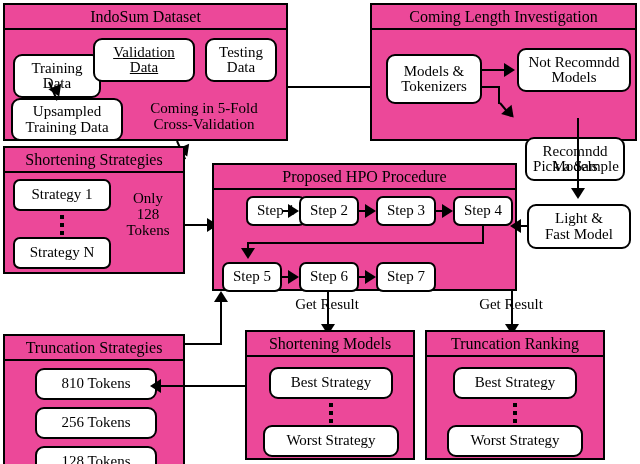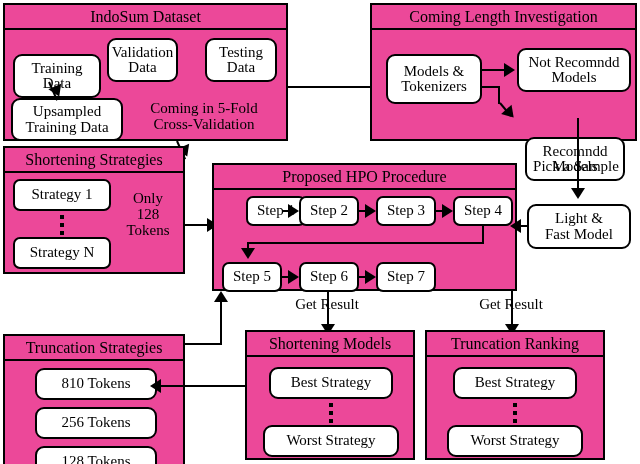--- a/index.html
+++ b/index.html
@@ -47,21 +47,21 @@
 </head>
 <body>
 
 <div id="stage">
 
   <div class="panel" style="left:3px;top:3px;width:285px;height:138px;">
     <div class="ptitle">IndoSum Dataset</div>
     <div class="pbody">
       <div class="node" style="left:8px;top:24px;width:88px;height:44px;">Training
 Data</div>
-      <div class="node" style="left:102px;top:8px;width:71px;height:44px;">Validation
+      <div class="node" style="left:88px;top:8px;width:102px;height:44px;text-decoration:underline;">Validation
 Data</div>
       <div class="node" style="left:200px;top:8px;width:72px;height:44px;">Testing
 Data</div>
 
       <div class="node" style="left:6px;top:68px;width:112px;height:43px;">Upsampled
 Training Data</div>
       <div class="lbl" style="left:124px;top:71px;width:150px;">Coming in 5-Fold
 Cross-Validation</div>
 
       <div class="ln" style="left:43px;top:52px;width:2px;height:20px;transform:rotate(-24deg);transform-origin:top center;"></div>

